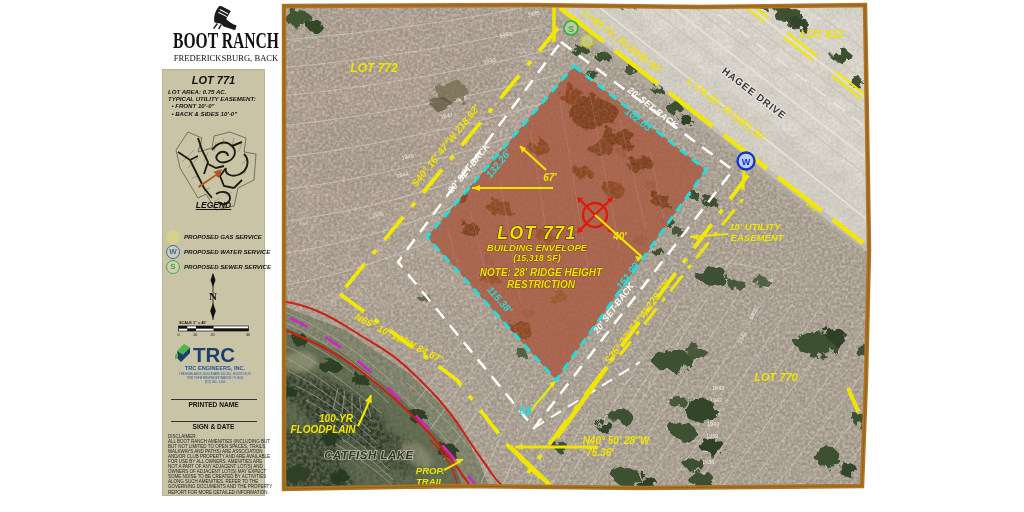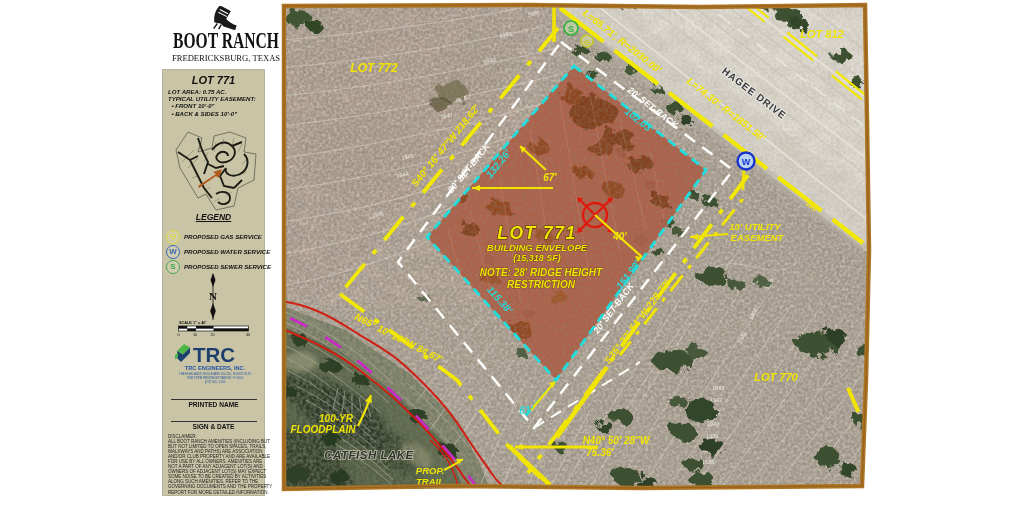--- a/index.html
+++ b/index.html
@@ -18,42 +18,42 @@
       <path d="M10,1 L22,3 L20,12 C24,14 28,15 32,15 L32,20 L20,20 L16,18 L10,19 C7,14 7,6 10,1 Z" fill="#1a1a1a"></path>
       <path d="M11,5 L20,6.5 M10.5,8 L20,9.5" stroke="#fff" stroke-width="1" fill="none"></path>
       <path d="M13,19 L11,25 M17,19 L16,24" stroke="#1a1a1a" stroke-width="1.4"></path>
     </g>
   </svg>
 
   <div class="abs" style="left:56px;top:27px;width:0;overflow:visible;">
     <div style="font-family:'Liberation Serif',serif;font-weight:bold;font-size:20px;transform:translateX(-50%) scale(0.78,1.15);white-space:nowrap;color:#111;width:max-content;">BOOT RANCH</div>
   </div>
 
-  <div class="abs" style="left:0;top:51px;width:112px;text-align:center;font-family:'Liberation Serif',serif;font-size:8.6px;letter-spacing:0px;color:#111;white-space:nowrap;">FREDERICKSBURG, TEXAS</div>
+  <div class="abs" style="left:0;top:51px;width:112px;text-align:center;font-family:'Liberation Serif',serif;font-size:8.6px;letter-spacing:0px;color:#111;white-space:nowrap;">FREDERICKSBURG, BACK</div>
 </div>
 
 <div class="abs" style="left:162px;top:69px;width:103px;height:427px;background:#c9c4a6;border:1px solid #b8b296;box-sizing:border-box;">
 
   <div class="abs" style="left:0;top:4px;width:101px;text-align:center;font-weight:bold;font-style:italic;font-size:11px;color:#111;">LOT 771</div>
 
   <div class="abs" style="left:5px;top:18px;width:98px;font-style:italic;font-weight:bold;font-size:6.1px;line-height:7.2px;color:#111;white-space:nowrap;">
     LOT AREA: 0.75 AC.<br>
     TYPICAL UTILITY EASEMENT:<br>
     &nbsp;&nbsp;• FRONT 10'-0"<br>
     &nbsp;&nbsp;• BACK &amp; SIDES 10'-0"
   </div>
 
   <svg class="abs" style="left:5px;top:58px;" width="92" height="84" viewBox="0 0 92 84">
     <path d="M8,22 L20,4 L34,10 L30,24 L44,20 L46,8 L62,4 L78,10 L76,24 L88,26 L86,52 L70,60 L66,78 L48,82 L38,66 L30,70 L12,40 Z" fill="none" stroke="#3a3a30" stroke-width="0.6"></path>
     <path d="M14,34 L26,22 M20,40 L30,30 M34,14 L30,22 M40,24 L36,34 M48,14 L46,24 M56,10 L54,18 M66,10 L64,18 M74,16 L70,24 M80,30 L74,36 M78,44 L70,48 M64,64 L58,68 M52,70 L46,74 M42,60 L36,62 M30,48 L24,50" fill="none" stroke="#6a6a58" stroke-width="0.45"></path>
     <path d="M10,24 L22,32 L30,28 M22,32 L28,44 L36,60 L44,70 M30,10 L34,22 L40,34 L36,46 M44,22 C50,14 58,12 64,18 C70,24 66,32 58,34 C50,36 46,30 50,26 C54,22 60,24 60,28 M64,18 L74,14 M76,26 C82,32 80,42 72,46 C64,50 56,46 58,40 M58,40 L52,48 L56,58 L66,60 M66,60 L74,52 M48,66 C54,62 62,64 62,70 C62,76 54,78 50,74 M40,36 L48,40 L56,38" fill="none" stroke="#1c1c14" stroke-width="1.9"></path>
     <path d="M30,58 L48,46 L45,44 L54,41 L51,50 L48,48 L31,60 Z" fill="#b05a20"></path>
   </svg>
 
-  <div class="abs" style="left:0;top:142px;width:101px;text-align:center;font-weight:bold;font-style:italic;font-size:8.5px;text-decoration:underline;color:#111;">LEGEND</div>
+  <div class="abs" style="left:0;top:130px;width:101px;text-align:center;font-weight:bold;font-style:italic;font-size:8.5px;text-decoration:underline;color:#111;">LEGEND</div>
 
   <div class="abs" style="left:3px;top:160px;width:12px;height:12px;border-radius:50%;border:1.6px solid #dede38;color:#dede38;font-size:8px;font-weight:bold;text-align:center;line-height:12px;background:#d2cdaf;">G</div>
   <div class="abs" style="left:21px;top:163px;font-style:italic;font-weight:bold;font-size:6.1px;color:#111;white-space:nowrap;">PROPOSED GAS SERVICE</div>
 
   <div class="abs" style="left:3px;top:175px;width:12px;height:12px;border-radius:50%;border:1.6px solid #3a67b5;color:#3a67b5;font-size:8px;font-weight:bold;text-align:center;line-height:12px;background:#d2cdaf;">W</div>
   <div class="abs" style="left:21px;top:178px;font-style:italic;font-weight:bold;font-size:6.1px;color:#111;white-space:nowrap;">PROPOSED WATER SERVICE</div>
 
   <div class="abs" style="left:3px;top:190px;width:12px;height:12px;border-radius:50%;border:1.6px solid #44a84e;color:#44a84e;font-size:8px;font-weight:bold;text-align:center;line-height:12px;background:#d2cdaf;">S</div>
   <div class="abs" style="left:21px;top:193px;font-style:italic;font-weight:bold;font-size:6.1px;color:#111;white-space:nowrap;">PROPOSED SEWER SERVICE</div>
 

